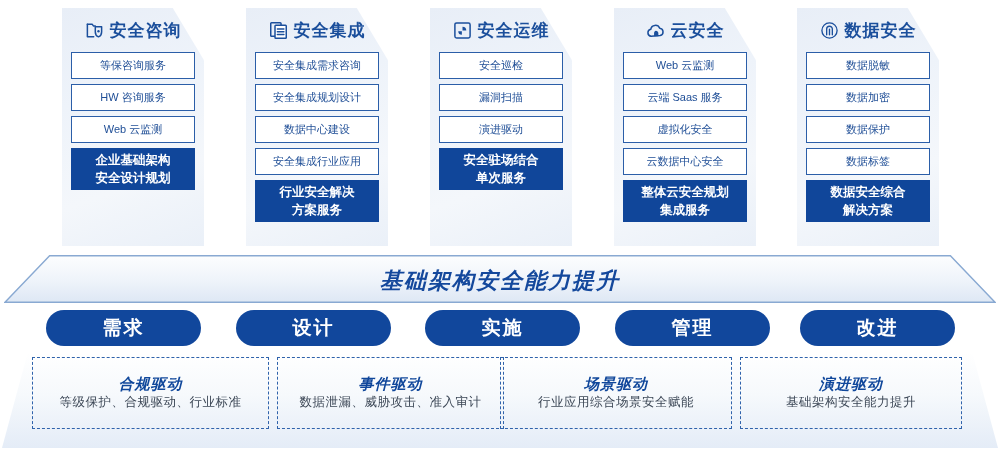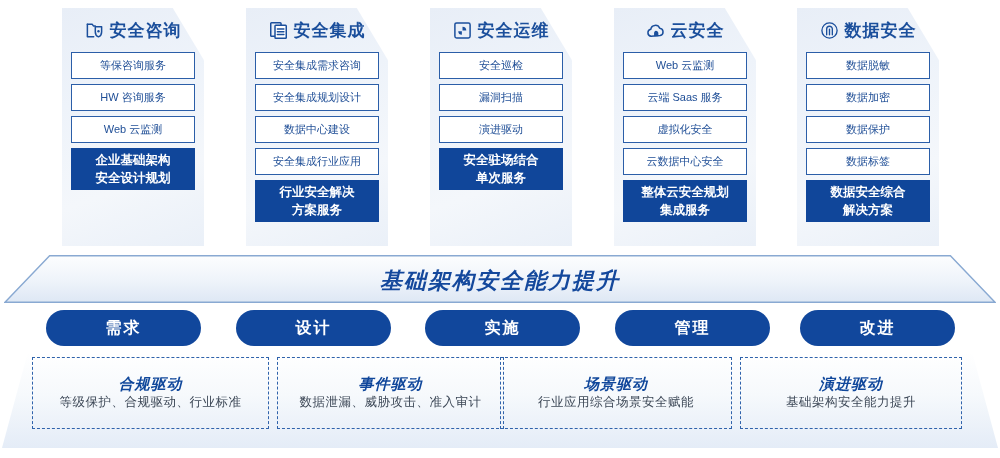--- a/index.html
+++ b/index.html
@@ -55,21 +55,21 @@
   }
   #banner-title{
     color:#14489c;font-size:22px;font-weight:bold;font-style:italic;letter-spacing:2px;
     position:relative;top:2px;
   }
 
   
   #pills{position:absolute;left:0;top:310px;width:1000px;height:36px;}
   .pill{
     position:absolute;top:0;height:36px;width:155px;border-radius:18px;
-    background:#11479c;color:#ffffff;font-size:16px;font-weight:bold;letter-spacing:2px;
+    background:#11479c;color:#ffffff;font-size:19px;font-weight:bold;letter-spacing:2px;
     display:flex;align-items:center;justify-content:center;box-sizing:border-box;
   }
 
   
   #base{
     position:absolute;left:2px;top:352px;width:996px;height:96px;
     background:linear-gradient(180deg,#ffffff 0%,#f6f9fc 45%,#e4ecf7 100%);
     -webkit-clip-path:polygon(2.6% 0, 97.4% 0, 100% 100%, 0 100%);
     clip-path:polygon(2.6% 0, 97.4% 0, 100% 100%, 0 100%);
   }

